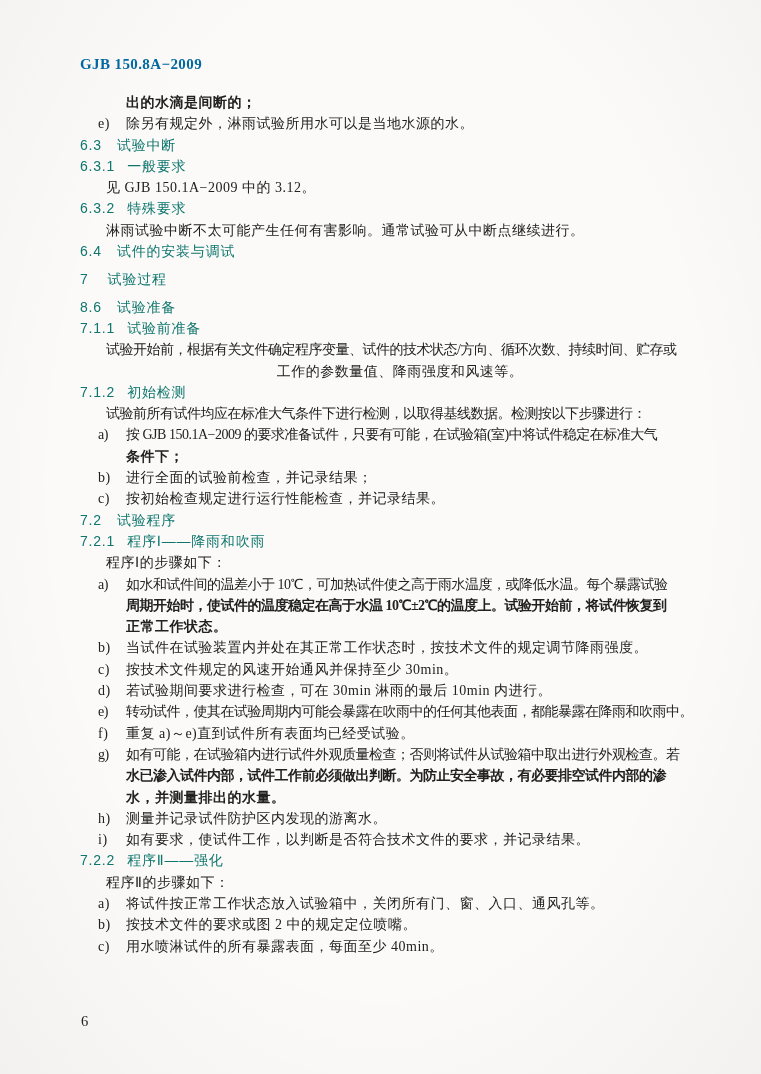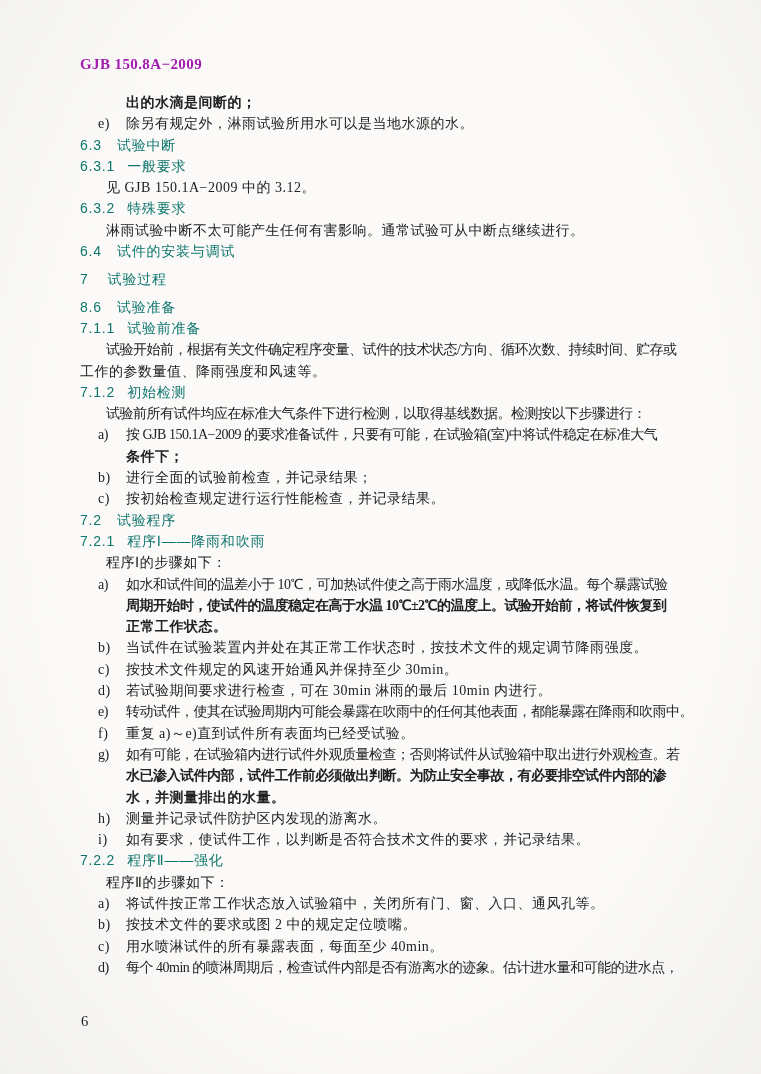--- a/index.html
+++ b/index.html
@@ -12,21 +12,21 @@
   }
   .vignette {
     position: absolute; inset: 0;
     background: radial-gradient(ellipse at 50% 45%, rgba(0,0,0,0) 60%, rgba(0,0,0,0.035) 100%);
     pointer-events: none;
   }
   .page-header {
     position: absolute; left: 80px; top: 56px;
     font-family: "Liberation Serif", serif;
     font-weight: 700; font-size: 15px;
-    color: #a21caf; letter-spacing: 0.4px;
+    color: #0369a1; letter-spacing: 0.4px;
     white-space: nowrap;
   }
   .content {
     position: absolute; left: 80px; top: 92px; width: 640px;
     font-size: 14px; color: #212121;
   }
   .line {
     line-height: 21.3px; height: 21.3px;
     white-space: nowrap;
     letter-spacing: 0.5px;
@@ -36,21 +36,21 @@
     font-family: "Liberation Sans", sans-serif;
     font-weight: 400; color: #0f766e;
     letter-spacing: 0.8px;
   }
   .h1 { margin-top: 7px; margin-bottom: 6px; }
   .num { display: inline-block; }
   .h1 .num { margin-right: 19px; }
   .h2 .num { margin-right: 15px; }
   .h3 .num { margin-right: 12px; }
   .para  { padding-left: 26px; }
-  .flush { padding-left: 0; }
+  .flush { padding-left: 0; text-align: center; }
   .item  { padding-left: 18px; }
   .item .label {
     display: inline-block; width: 28px;
     font-family: "Liberation Serif", serif;
   }
   .hang  { padding-left: 46px; font-weight: bold; }
   .page-number {
     position: absolute; left: 81px; top: 1013px;
     font-size: 14.5px; color: #1c1c1c;
     font-family: "Liberation Serif", serif;
@@ -97,16 +97,15 @@
     <div class="line item tight"><span class="label">g)</span><span>如有可能，在试验箱内进行试件外观质量检查；否则将试件从试验箱中取出进行外观检查。若</span></div>
     <div class="line hang tight"><span>水已渗入试件内部，试件工作前必须做出判断。为防止安全事故，有必要排空试件内部的渗</span></div>
     <div class="line hang"><span>水，并测量排出的水量。</span></div>
     <div class="line item"><span class="label">h)</span><span>测量并记录试件防护区内发现的游离水。</span></div>
     <div class="line item"><span class="label">i)</span><span>如有要求，使试件工作，以判断是否符合技术文件的要求，并记录结果。</span></div>
     <div class="line h3"><span class="num">7.2.2</span><span>程序Ⅱ——强化</span></div>
     <div class="line para"><span>程序Ⅱ的步骤如下：</span></div>
     <div class="line item"><span class="label">a)</span><span>将试件按正常工作状态放入试验箱中，关闭所有门、窗、入口、通风孔等。</span></div>
     <div class="line item"><span class="label">b)</span><span>按技术文件的要求或图 2 中的规定定位喷嘴。</span></div>
     <div class="line item"><span class="label">c)</span><span>用水喷淋试件的所有暴露表面，每面至少 40min。</span></div>
-    <div class="line item tight"><span class="label">d)</span><span>每个 40min 的喷淋周期后，检查试件内部是否有游离水的迹象。估计进水量和可能的进水点，</span></div>
   </div>
 
 <div class="page-number">6</div>
 
 </body></html>

